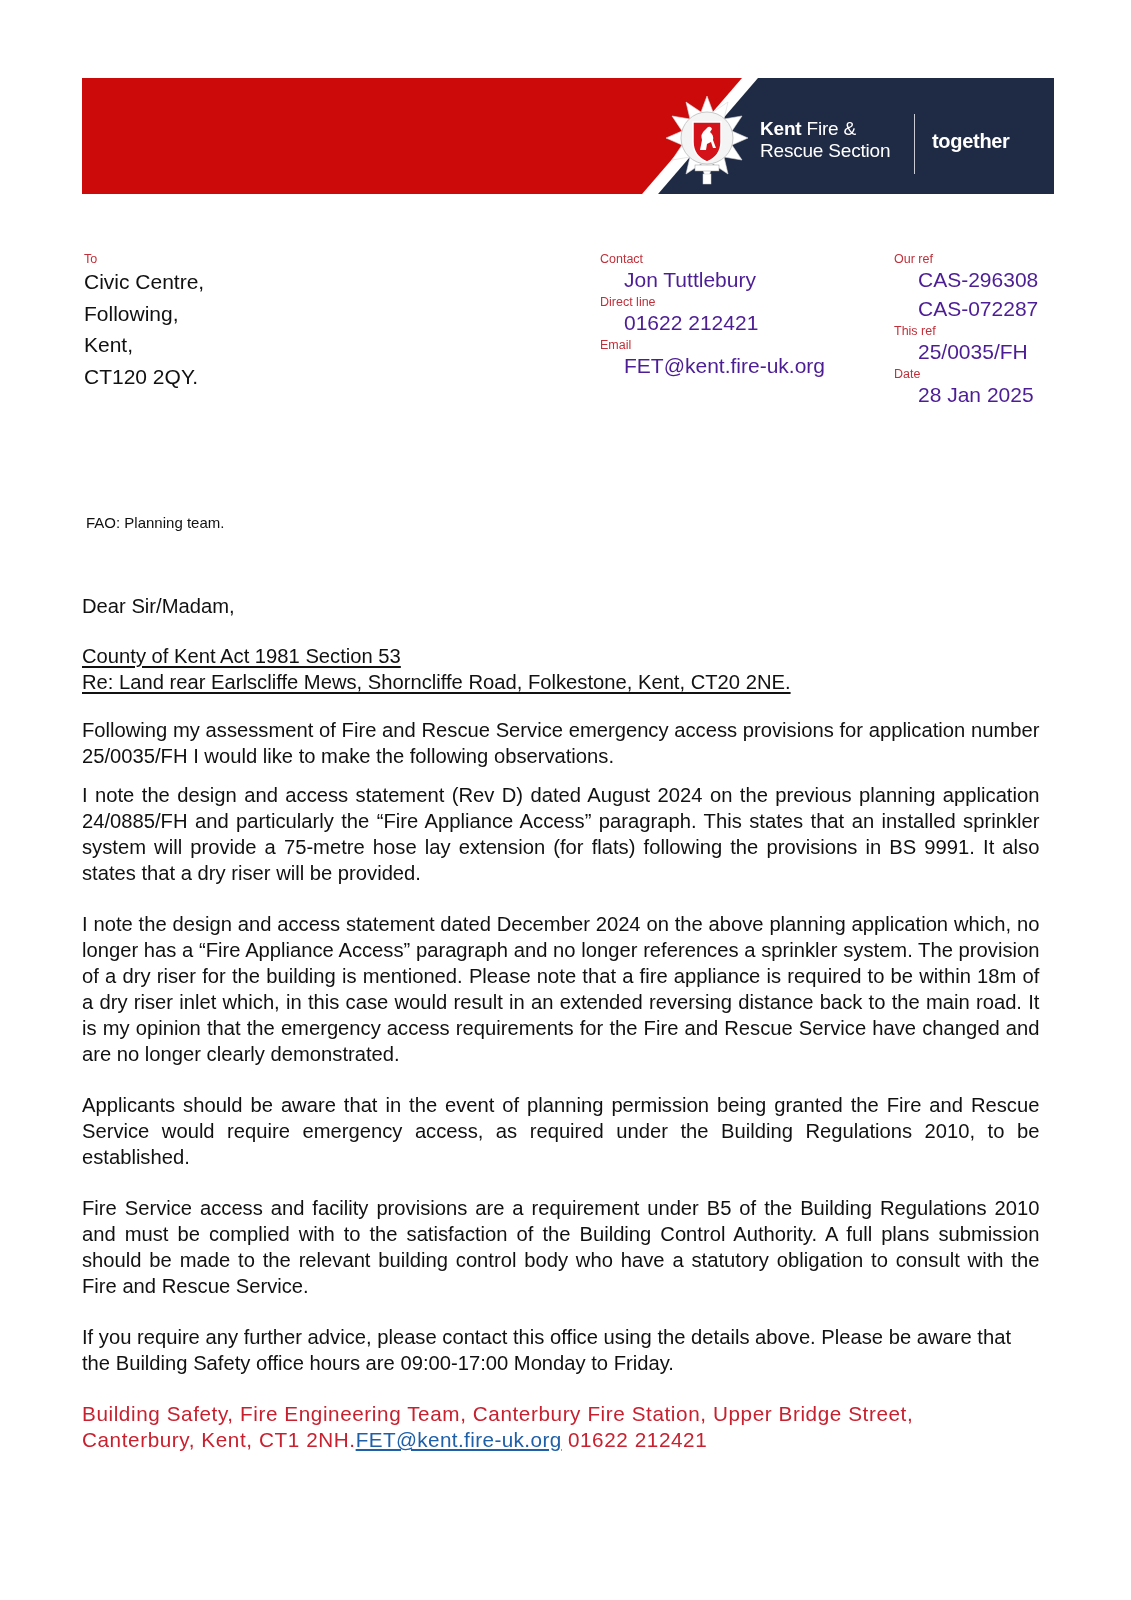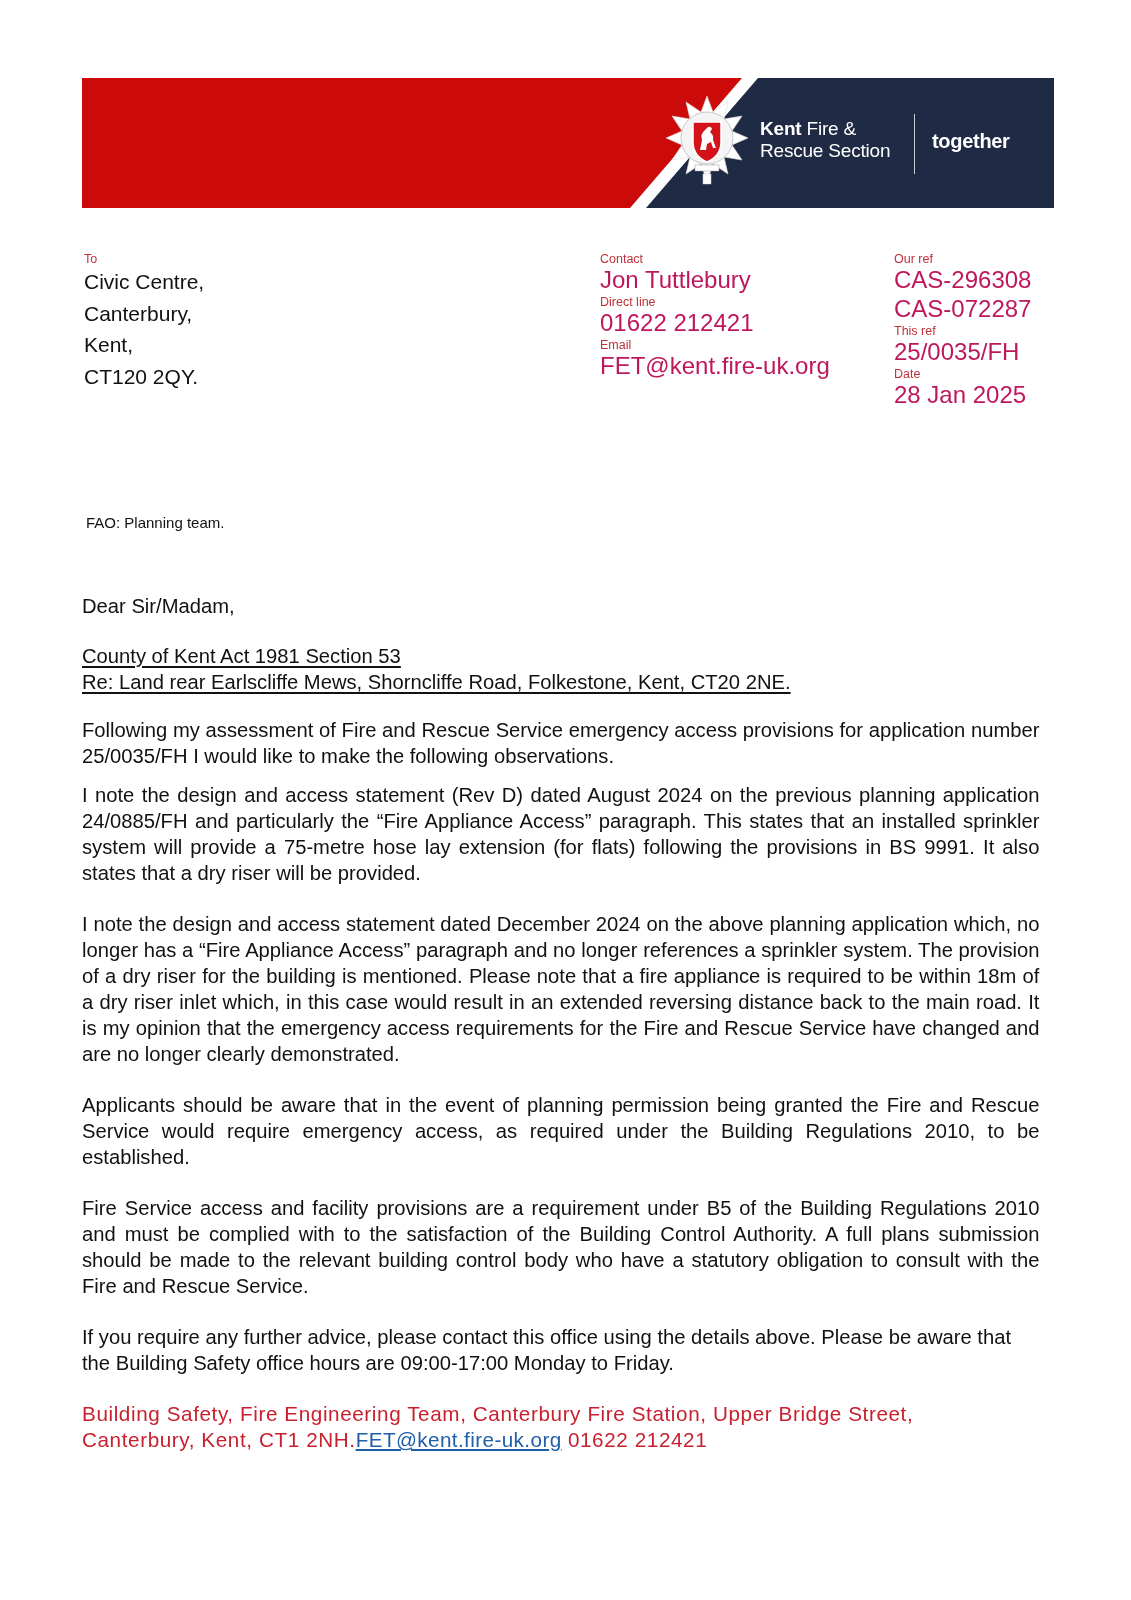--- a/index.html
+++ b/index.html
@@ -2,41 +2,41 @@
 <html><head>
   <meta charset="utf-8">
   <style>
     html, body { margin: 0; padding: 0; background: #ffffff; }
     body {
       width: 1131px; height: 1600px; position: relative; overflow: hidden;
       font-family: "Liberation Sans", sans-serif; color: #111111;
     }
     
     .banner {
-      position: absolute; left: 82px; top: 78px; width: 972px; height: 130px;
+      position: absolute; left: 82px; top: 78px; width: 972px; height: 116px;
       overflow: hidden; background: #cc0a0a;
     }
     .banner svg.bg { position: absolute; left: 0; top: 0; }
     .crest { position: absolute; left: 582px; top: 16px; width: 86px; height: 96px; }
     .brand {
       position: absolute; left: 678px; top: 40px; color: #ffffff;
       font-size: 19px; line-height: 22px; letter-spacing: -0.2px;
     }
     .brand .kent { font-weight: bold; }
     .brand-divider {
       position: absolute; left: 832px; top: 36px; width: 1px; height: 60px; background: #c9ccd6;
     }
     .tagline {
       position: absolute; left: 850px; top: 52px; color: #ffffff;
       font-size: 20px; font-weight: bold; letter-spacing: -0.3px; text-align: right;
     }
 
     
     .label { color: #c0303a; font-size: 12.5px; line-height: 14px; }
-    .val { font-size: 24px; line-height: 27px; color: #be185d; }
+    .val { font-size: 21px; line-height: 27px; color: #4c1d95; margin-left: 24px; }
     .to-block { position: absolute; left: 84px; top: 252px; }
     .to-block .addr-line { font-size: 21px; line-height: 31.5px; }
     .contact-block { position: absolute; left: 600px; top: 252px; }
     .ref-block { position: absolute; left: 894px; top: 252px; }
     .ref-block .val, .contact-block .val { margin-bottom: 2px; }
     .fao { position: absolute; left: 86px; top: 514px; font-size: 15px; }
 
     
     .letter-body {
       position: absolute; left: 82px; top: 593px; width: 972px;
@@ -80,21 +80,21 @@
     <div><span class="kent">Kent</span><span> Fire &amp;</span></div>
     <div>Rescue Section</div>
   </div>
   <div class="brand-divider"></div>
   <div class="tagline">together</div>
 </div>
 
 <div class="to-block">
   <div class="label">To</div>
   <div class="addr-line">Civic Centre,</div>
-  <div class="addr-line">Canterbury,</div>
+  <div class="addr-line">Following,</div>
   <div class="addr-line">Kent,</div>
   <div class="addr-line">CT120 2QY.</div>
 </div>
 <div class="fao">FAO: Planning team.</div>
 
 <div class="contact-block">
   <div class="label">Contact</div>
   <div class="val">Jon Tuttlebury</div>
   <div class="label">Direct line</div>
   <div class="val">01622 212421</div>

